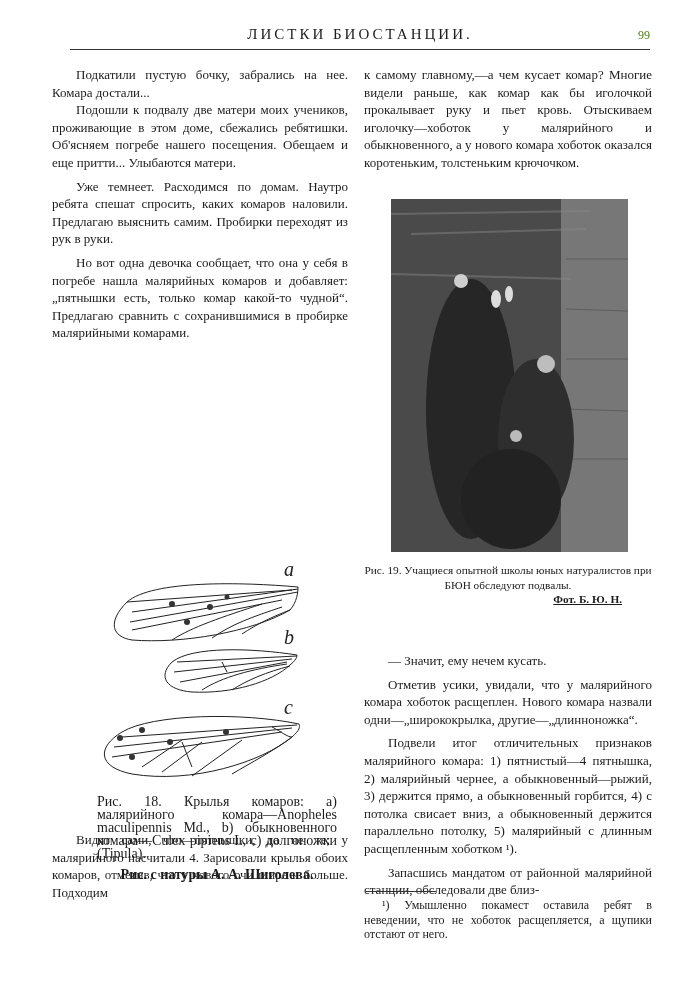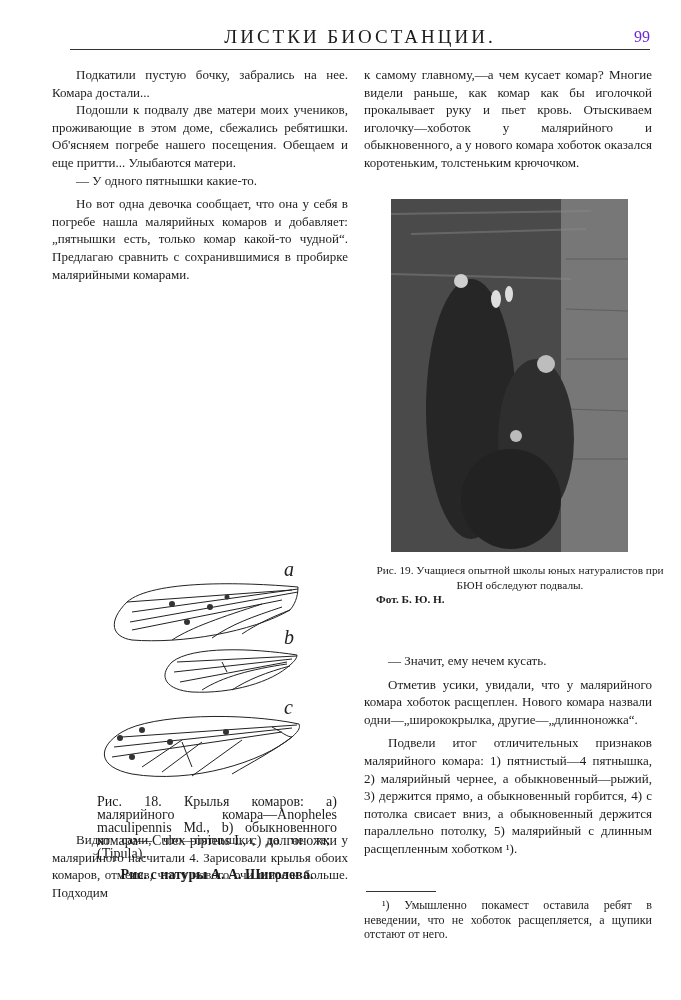--- a/index.html
+++ b/index.html
@@ -1,34 +1,34 @@
 <!DOCTYPE html>
 <html><head>
 <meta charset="utf-8">
 <style>
   html,body{margin:0;padding:0;background:#fff;}
   body{width:681px;height:1000px;position:relative;overflow:hidden;
        font-family:"Liberation Serif","DejaVu Serif",serif;color:#1c1c1c;}
   .hdr{position:absolute;left:70px;top:26px;width:580px;height:22px;}
   .hdr-title{position:absolute;left:0;right:0;top:0;text-align:center;
-       font-size:19px;letter-spacing:3px;font-weight:normal;}
-  .hdr-page{position:absolute;right:0;top:2px;font-size:16px;color:#6d28d9;}
+       font-size:15px;letter-spacing:3px;font-weight:normal;}
+  .hdr-page{position:absolute;right:0;top:2px;font-size:12px;color:#4d7c0f;}
   .hdr-rule{position:absolute;left:70px;top:49px;width:580px;height:0;
        border-top:1.5px solid #333;}
   .col{position:absolute;font-size:13px;line-height:17.6px;text-align:justify;font-family:Liberation Serif, serif;}
   .col p{margin:0;text-indent:24px;}
   .col p.gap{margin-top:6px;}
   .left{left:52px;top:66px;width:296px;}
   .right{left:364px;top:66px;width:288px;}
   .photo{position:absolute;left:391px;top:199px;width:237px;height:353px;
        background:#3a3a3a;overflow:hidden;}
   .photo svg{display:block;}
   .cap19{position:absolute;left:364px;top:563px;width:288px;font-size:11.3px;
-       line-height:14.5px;text-align:center;margin-left:12px;}
-  .cap19 .credit{text-align:left;padding-right:30px;font-weight:bold;}
+       line-height:14.5px;text-align:center;}
+  .cap19 .credit{text-align:right;padding-right:30px;font-weight:bold;text-decoration:underline;}
   .wings{position:absolute;left:92px;top:562px;width:226px;height:226px;}
   .cap18{position:absolute;left:97px;top:795px;width:240px;font-size:14px;
        line-height:13px;text-align:justify;}
   .cap18 .credit{text-align:center;margin-top:8px;font-weight:bold;}
   .left2{left:52px;top:831px;width:296px;}
   .right2{left:364px;top:652px;width:288px;}
   .fn-rule{position:absolute;left:366px;top:891px;width:70px;border-top:1px solid #333;}
   .fn{position:absolute;left:364px;top:898px;width:288px;font-size:12px;
       line-height:14.5px;text-align:justify;}
   .fn p{margin:0;text-indent:18px;}
@@ -38,21 +38,21 @@
 
 <div class="hdr">
   <div class="hdr-title">ЛИСТКИ БИОСТАНЦИИ.</div>
   <div class="hdr-page">99</div>
 </div>
 <div class="hdr-rule"></div>
 
 <div class="col left">
   <p>Подкатили пустую бочку, забрались на нее. Комара достали...</p>
   <p>Подошли к подвалу две матери моих учеников, проживающие в этом доме, сбежались ребятишки. Об'ясняем погребе нашего посещения. Обещаем и еще притти... Улыбаются матери.</p>
-  <p>— У одного пятнышки какие-то.</p>
+  <p class="gap">Уже темнеет. Расходимся по домам. Наутро ребята спешат спросить, каких комаров наловили. Предлагаю выяснить самим. Пробирки переходят из рук в руки.</p>
   <p class="gap">Но вот одна девочка сообщает, что она у себя в погребе нашла малярийных комаров и добавляет: „пятнышки есть, только комар какой-то чудной“. Предлагаю сравнить с сохранившимися в пробирке малярийными комарами.</p>
 </div>
 
 <div class="wings">
   <svg width="226" height="226" viewBox="0 0 226 226">
     <g fill="none" stroke="#222" stroke-width="1">
 
       <g>
         <path d="M206 25 C150 20 60 18 35 40 C 15 60 20 75 40 78 C 90 82 160 70 198 48 C 205 40 206 30 206 25 Z"></path>
         <path d="M40 50 L206 27"></path>
@@ -148,18 +148,19 @@
 
 <div class="cap19">
   <div>Рис. 19. Учащиеся опытной школы юных натуралистов при БЮН обследуют подвалы.</div>
   <div class="credit">Фот. Б. Ю. Н.</div>
 </div>
 
 <div class="col right2">
   <p>— Значит, ему нечем кусать.</p>
   <p class="gap">Отметив усики, увидали, что у малярийного комара хоботок расщеплен. Нового комара назвали одни—„ширококрылка, другие—„длинноножка“.</p>
   <p class="gap">Подвели итог отличительных признаков малярийного комара: 1) пятнистый—4 пятнышка, 2) малярийный чернее, а обыкновенный—рыжий, 3) держится прямо, а обыкновенный горбится, 4) с потолка свисает вниз, а обыкновенный держится параллельно потолку, 5) малярийный с длинным расщепленным хоботком ¹).</p>
+  <p class="gap">Запасшись мандатом от районной малярийной станции, обследовали две близ-</p>
 </div>
 
 <div class="fn-rule"></div>
 <div class="fn">
   <p>¹) Умышленно покамест оставила ребят в неведении, что не хоботок расщепляется, а щупики отстают от него.</p>
 </div>
 
 </body></html>

